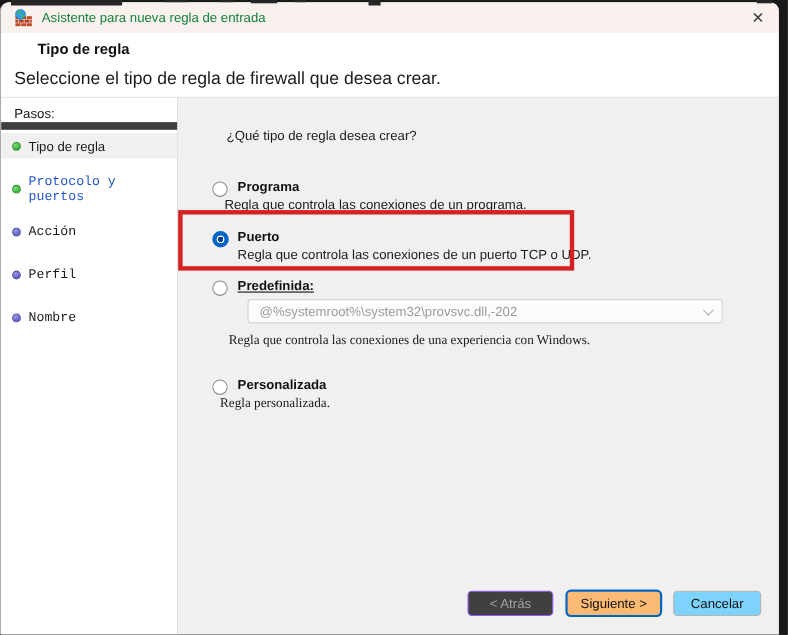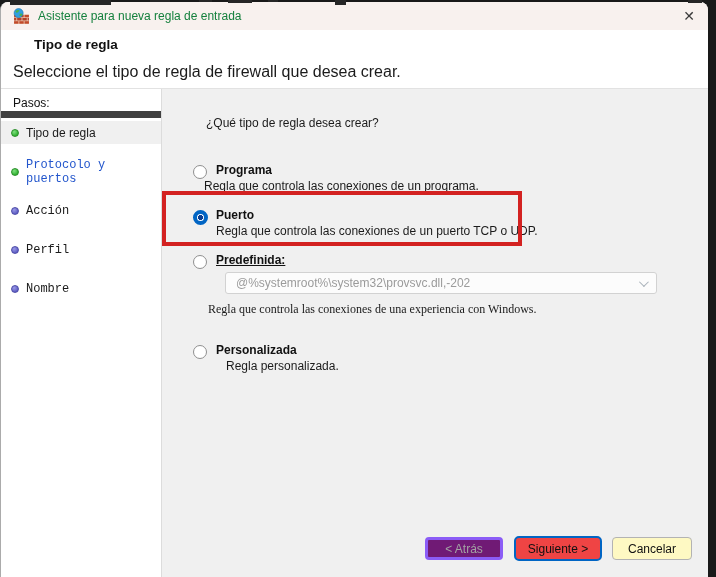--- a/index.html
+++ b/index.html
@@ -73,23 +73,23 @@
   }
   .combo-chevron{
     width:7px;height:7px;border-right:1.6px solid #a9b2ba;border-bottom:1.6px solid #a9b2ba;
     transform:rotate(45deg) translateY(-2px);margin-left:auto;flex:0 0 auto;
   }
   
   .btn{
     position:absolute;font-size:12px;display:flex;align-items:center;justify-content:center;
     border-radius:4px;cursor:default;
   }
-  .btn-back{left:263px;top:448px;width:78px;height:23px;background:#701a75;color:#a3a3a3;border:3px solid #8b5cf6;}
-  .btn-next{left:352px;top:447px;width:88px;height:25px;background:#ef4444;color:#111;border:2px solid #0165c4;border-radius:5px;}
-  .btn-cancel{left:450px;top:448px;width:80px;height:23px;background:#fef9c3;color:#111;border:1px solid #b3b3b3;}
+  .btn-back{left:263px;top:448px;width:78px;height:23px;background:#404040;color:#a3a3a3;border:1px solid #8b5cf6;}
+  .btn-next{left:352px;top:447px;width:88px;height:25px;background:#fdba74;color:#111;border:2px solid #0165c4;border-radius:5px;}
+  .btn-cancel{left:450px;top:448px;width:80px;height:23px;background:#7dd3fc;color:#111;border:1px solid #b3b3b3;}
   
   .annotation{
     position:absolute;left:162px;top:191px;width:360px;height:55px;
     border:4px solid #d32221;z-index:50;pointer-events:none;
   }
   .frag{position:absolute;background:#262626;z-index:60;}
 </style>
 </head>
 <body>
 
@@ -176,21 +176,21 @@
         <span class="radio" style="left:31px;top:166px;"></span>
         <span class="opt-label" style="left:54px;top:164px;text-decoration:underline;">Predefinida:</span>
         <div class="combo">
           <span>@%systemroot%\system32\provsvc.dll,-202</span>
           <span class="combo-chevron"></span>
         </div>
         <span class="opt-desc" style="left:46px;top:213px;font-family:Liberation Serif, serif;">Regla que controla las conexiones de una experiencia con Windows.</span>
 
         <span class="radio" style="left:31px;top:256px;"></span>
         <span class="opt-label" style="left:54px;top:254px;">Personalizada</span>
-        <span class="opt-desc" style="left:64px;top:270px;">Regla personalizada.</span>
+        <span class="opt-desc" style="left:38px;top:270px;font-family:Liberation Serif, serif;">Regla personalizada.</span>
 
         <div class="btn btn-back">&lt; Atrás</div>
         <div class="btn btn-next">Siguiente &gt;</div>
         <div class="btn btn-cancel">Cancelar</div>
       </div>
 
     </div>
   </div>
 </div>
 

